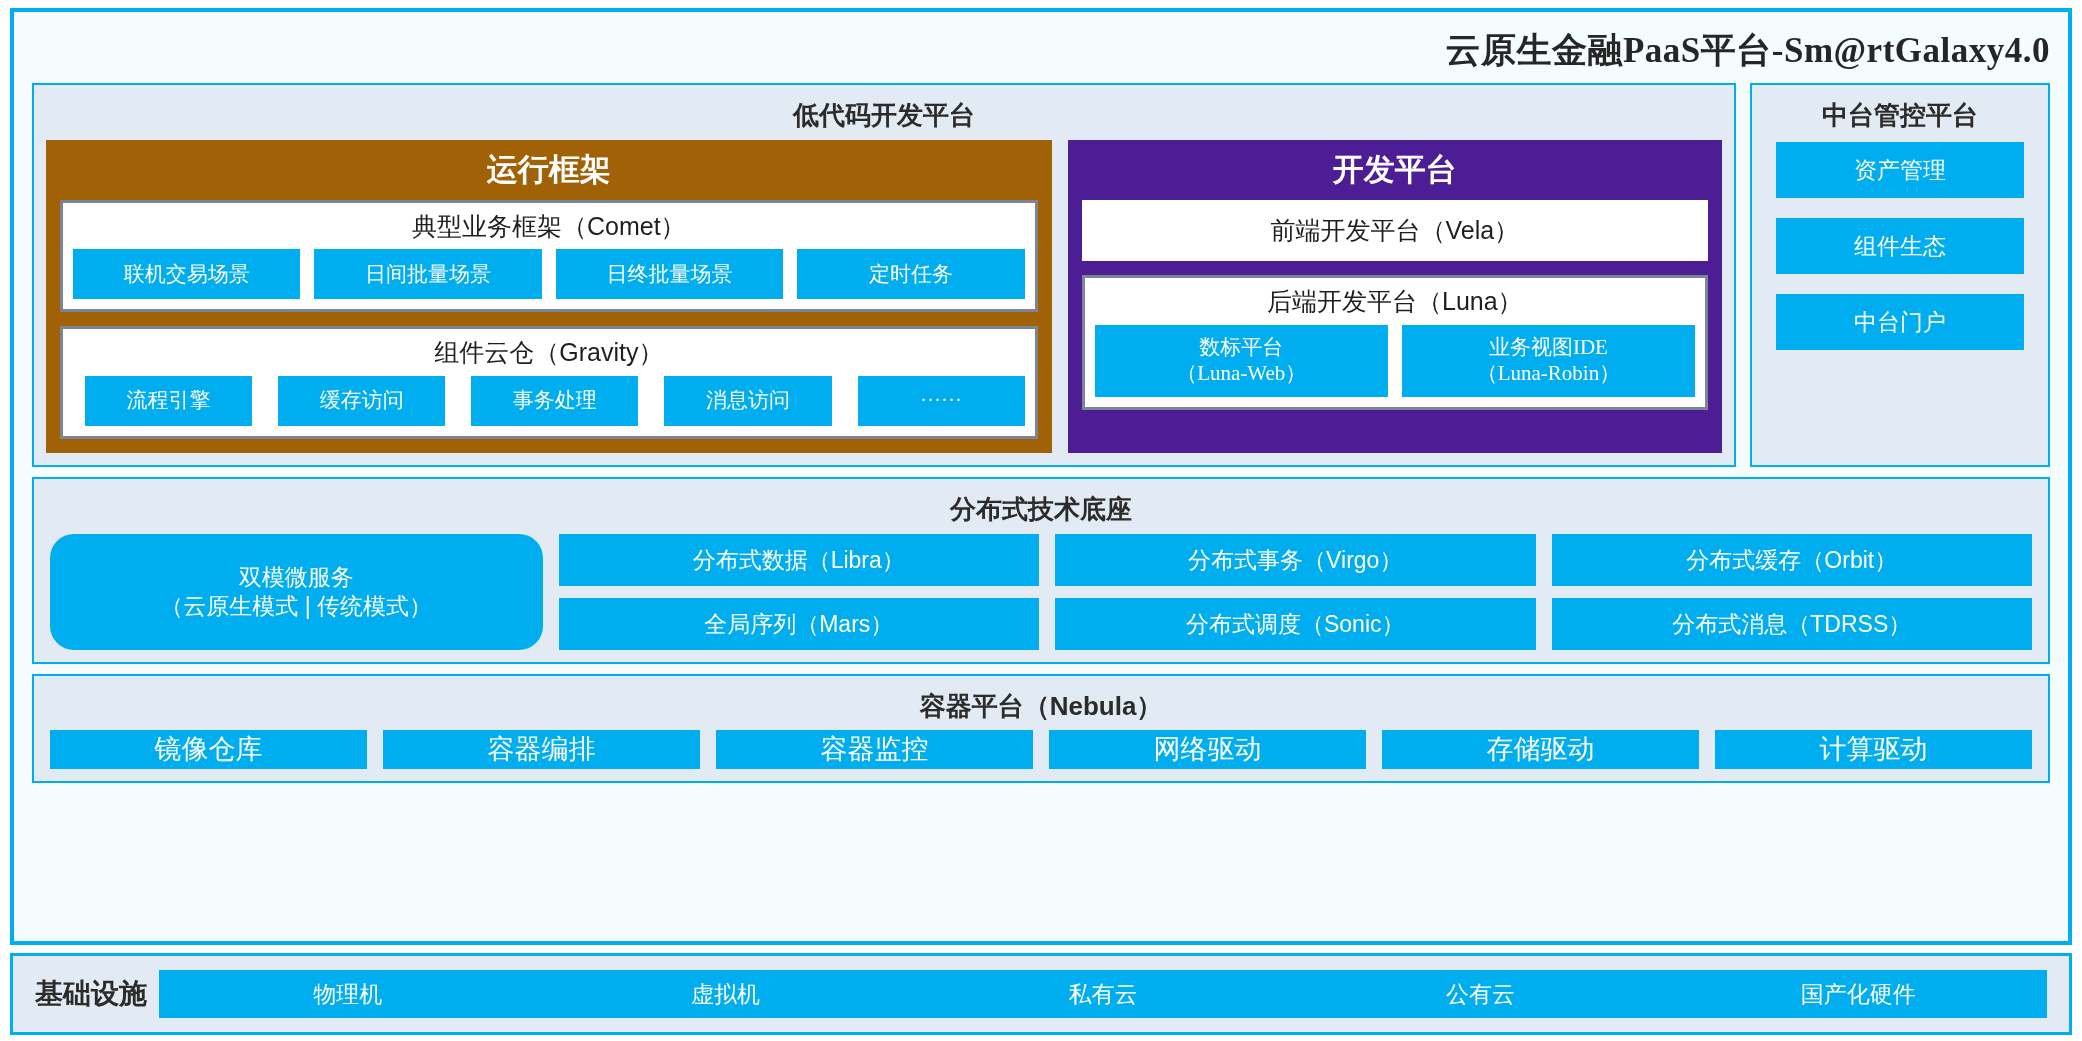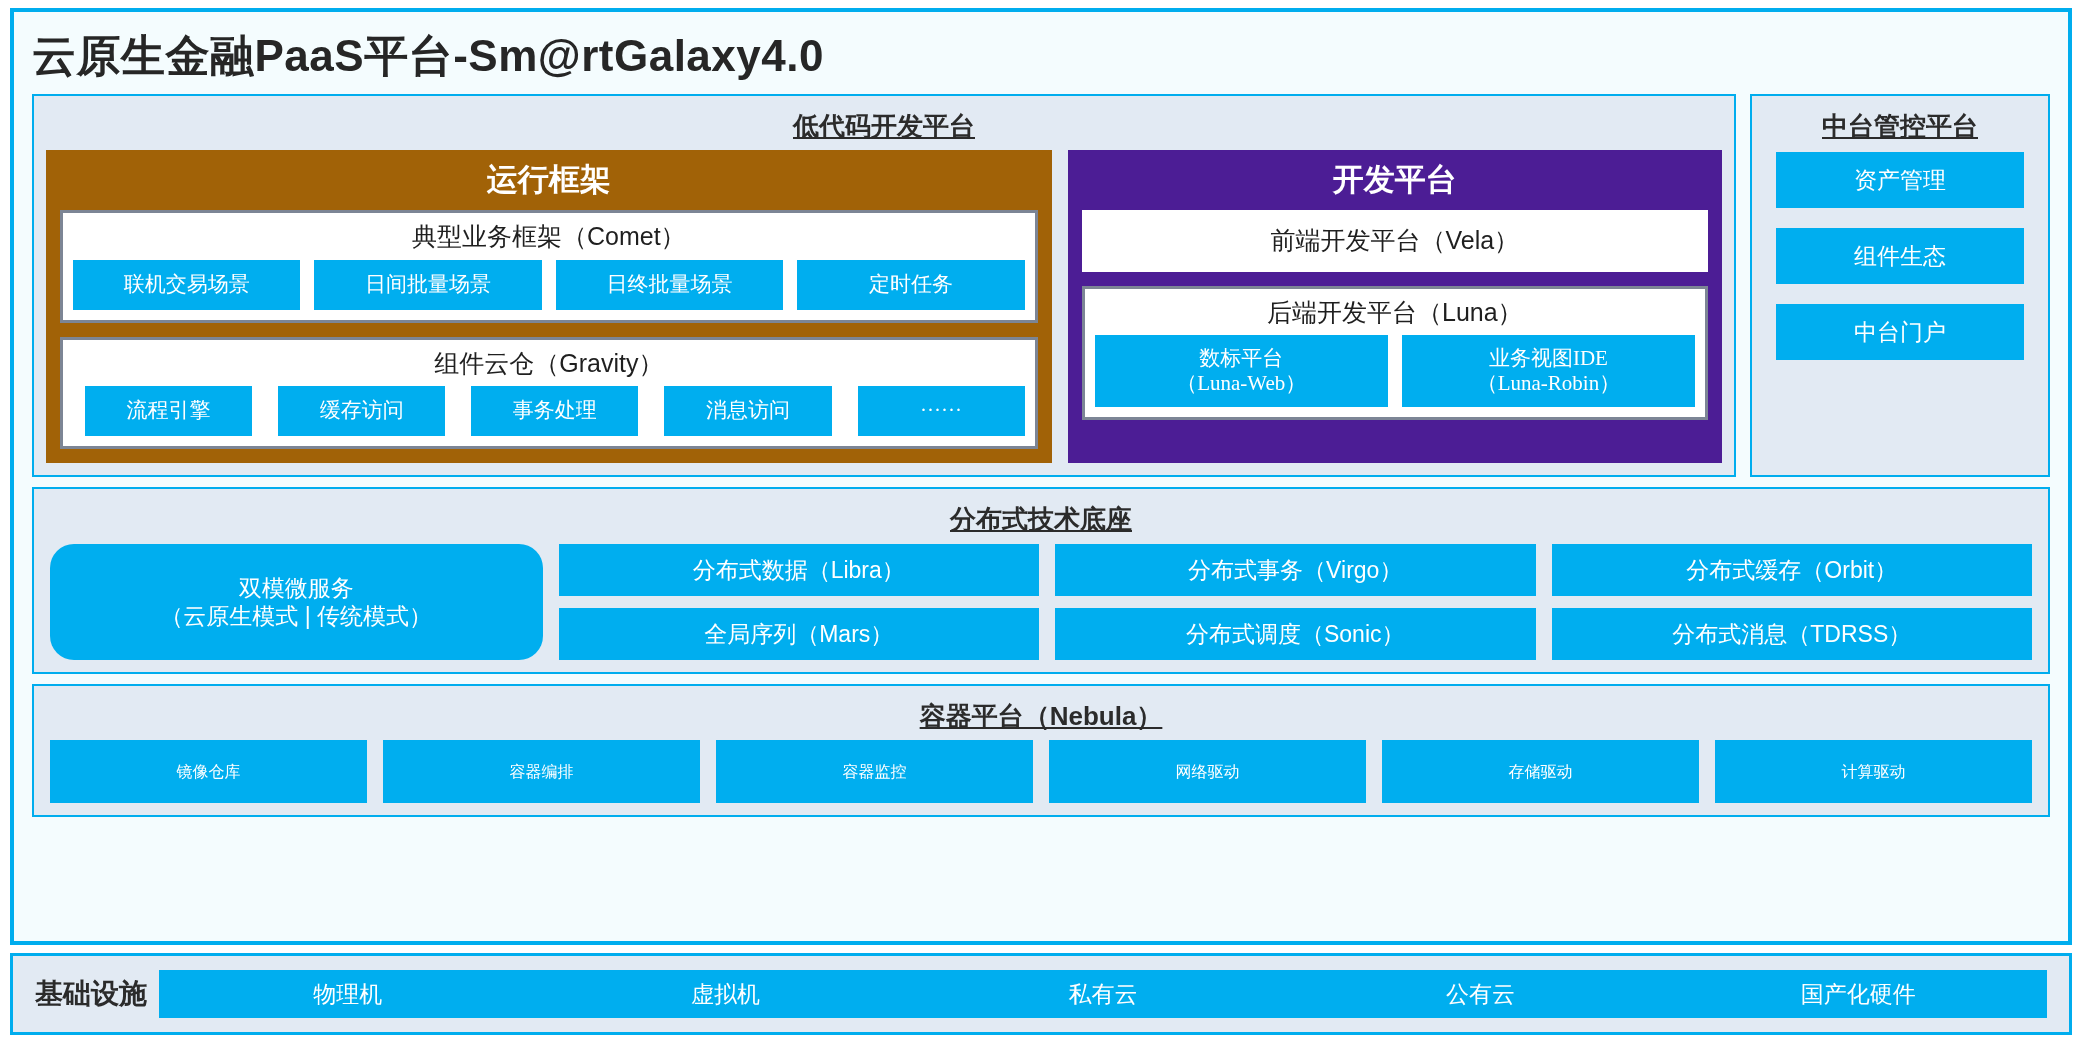--- a/index.html
+++ b/index.html
@@ -28,28 +28,29 @@
     border: 4px solid #00ADEE;
     background: #f4fcfe;
     flex: 1 1 auto;
     display: flex;
     flex-direction: column;
     padding: 14px 18px 16px 18px;
     min-height: 0;
   }
 
   .title-bar {
-    text-align: left;
+    text-align: right;
     color: #262626;
-    font-size: 44px;
+    font-size: 35px;
     font-weight: 700;
     letter-spacing: 0.5px;
     line-height: 1.15;
     padding: 5px 0 12px 0;
     white-space: nowrap;
+    font-family: Liberation Serif, serif;
   }
 
   .frame-body {
     display: flex;
     flex-direction: column;
     gap: 10px;
     flex: 1 1 auto;
     min-height: 0;
   }
 
@@ -68,21 +69,20 @@
   }
 
   .panel-title {
     text-align: center;
     font-size: 26px;
     font-weight: 700;
     color: #2b2b2b;
     padding: 6px 0 10px 0;
     line-height: 1.1;
     white-space: nowrap;
-    text-decoration: underline;
   }
 
   
   .blue-box {
     background: #00AEEF;
     color: #ffffff;
     display: flex;
     align-items: center;
     justify-content: center;
     text-align: center;
@@ -185,22 +185,22 @@
   .dist-stack .blue-box { height: 52px; font-size: 23px; }
 
   
   .container-grid {
     display: flex;
     gap: 16px;
     padding: 0 4px;
   }
   .container-grid .blue-box {
     flex: 1 1 0;
-    height: 63px;
-    font-size: 16px;
+    height: 39px;
+    font-size: 27px;
   }
 
   
   .infra-bar {
     flex: 0 0 auto;
     border: 3px solid #00ADEE;
     background: #e2eaf3;
     display: flex;
     align-items: center;
     padding: 14px 22px;

